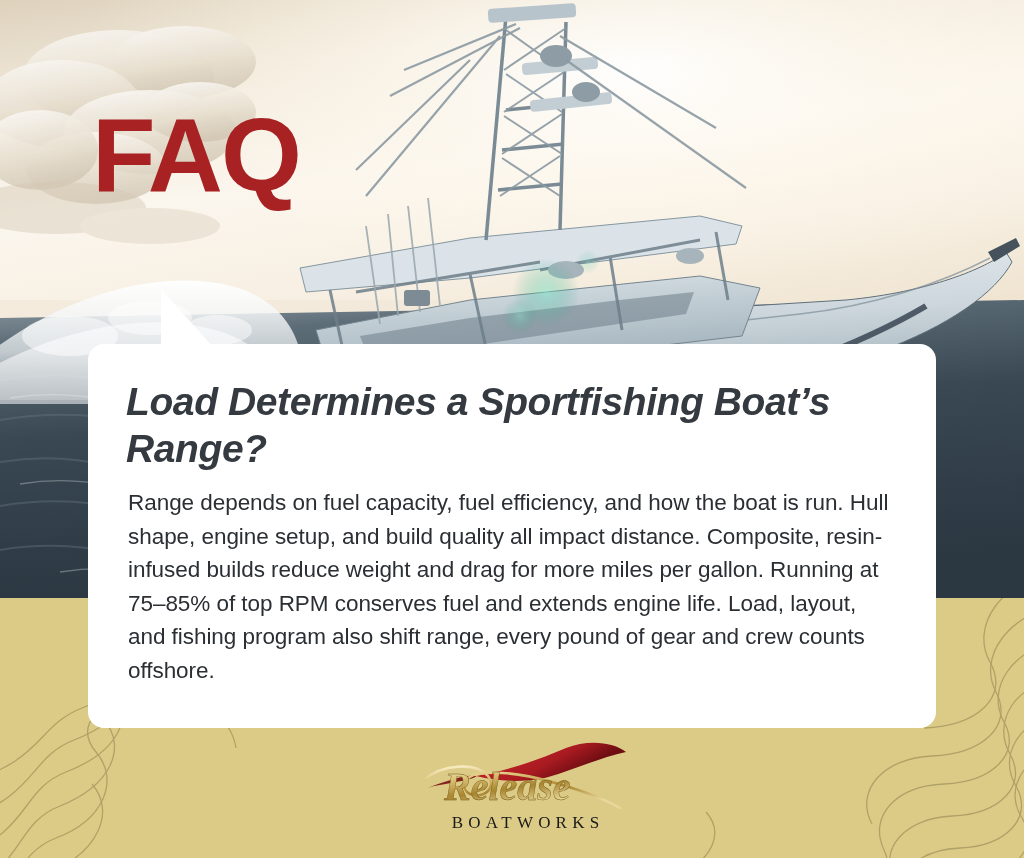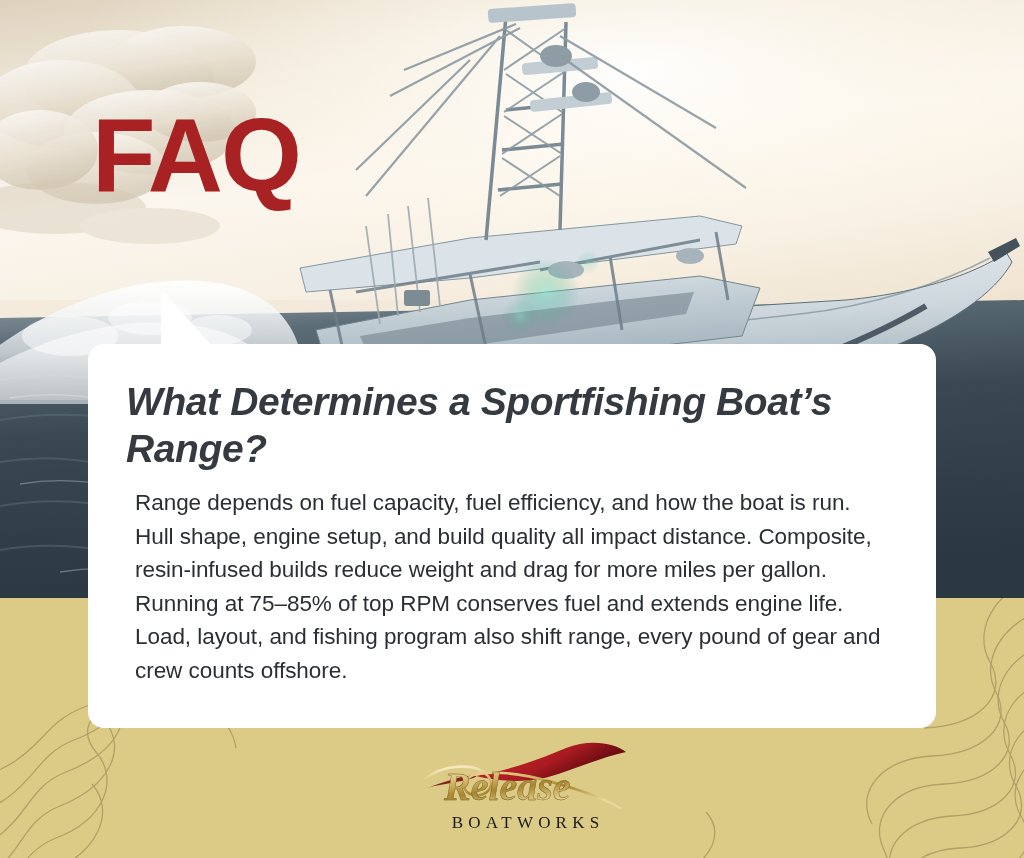--- a/index.html
+++ b/index.html
@@ -86,21 +86,21 @@
     color: #343A40;
     letter-spacing: -0.4px;
     margin: 0 0 14px 0;
     max-width: 760px;
   }
   .card-body {
     font-family: "Liberation Sans", sans-serif;
     font-size: 22.5px;
     line-height: 33.5px;
     color: #2b2f33;
-    margin: 9px;
+    margin: 2px;
     max-width: 790px;
     letter-spacing: -0.05px;
   }
 
   
   .tan-band {
     position: absolute;
     left: 0;
     top: 598px;
     width: 1024px;
@@ -321,21 +321,21 @@
     </svg>
   </div>
 
   <div class="faq-heading">FAQ</div>
 
   <svg class="bubble-tail" viewBox="0 0 52 58">
     <polygon points="0,0 52,58 0,58" fill="#ffffff"></polygon>
   </svg>
 
   <div class="card">
-    <h1 class="card-title">What Determines a Sportfishing Boat’s Range?</h1>
+    <h1 class="card-title">Load Determines a Sportfishing Boat’s Range?</h1>
     <p class="card-body">Range depends on fuel capacity, fuel efficiency, and how the boat is run. Hull shape, engine setup, and build quality all impact distance. Composite, resin-infused builds reduce weight and drag for more miles per gallon. Running at 75–85% of top RPM conserves fuel and extends engine life. Load, layout, and fishing program also shift range, every pound of gear and crew counts offshore.</p>
   </div>
 
   <div class="tan-band">
     <svg class="contours" viewBox="0 0 1024 858">
       <g fill="none" stroke="#8d7f4f" stroke-width="1.3" opacity="0.55">
 
         <path d="M-40,928 C20,900 10,856 56,838 C104,820 120,780 96,752 C74,726 96,700 150,698 C208,696 232,722 236,748"></path>
         <path d="M-40,892 C26,866 14,824 60,806 C110,786 128,748 104,720 C82,694 108,668 162,666 C216,664 244,690 248,716"></path>
         <path d="M-40,856 C32,830 20,790 66,772 C118,752 136,716 112,688 C92,664 120,638 174,636 C228,634 256,660 260,686"></path>

